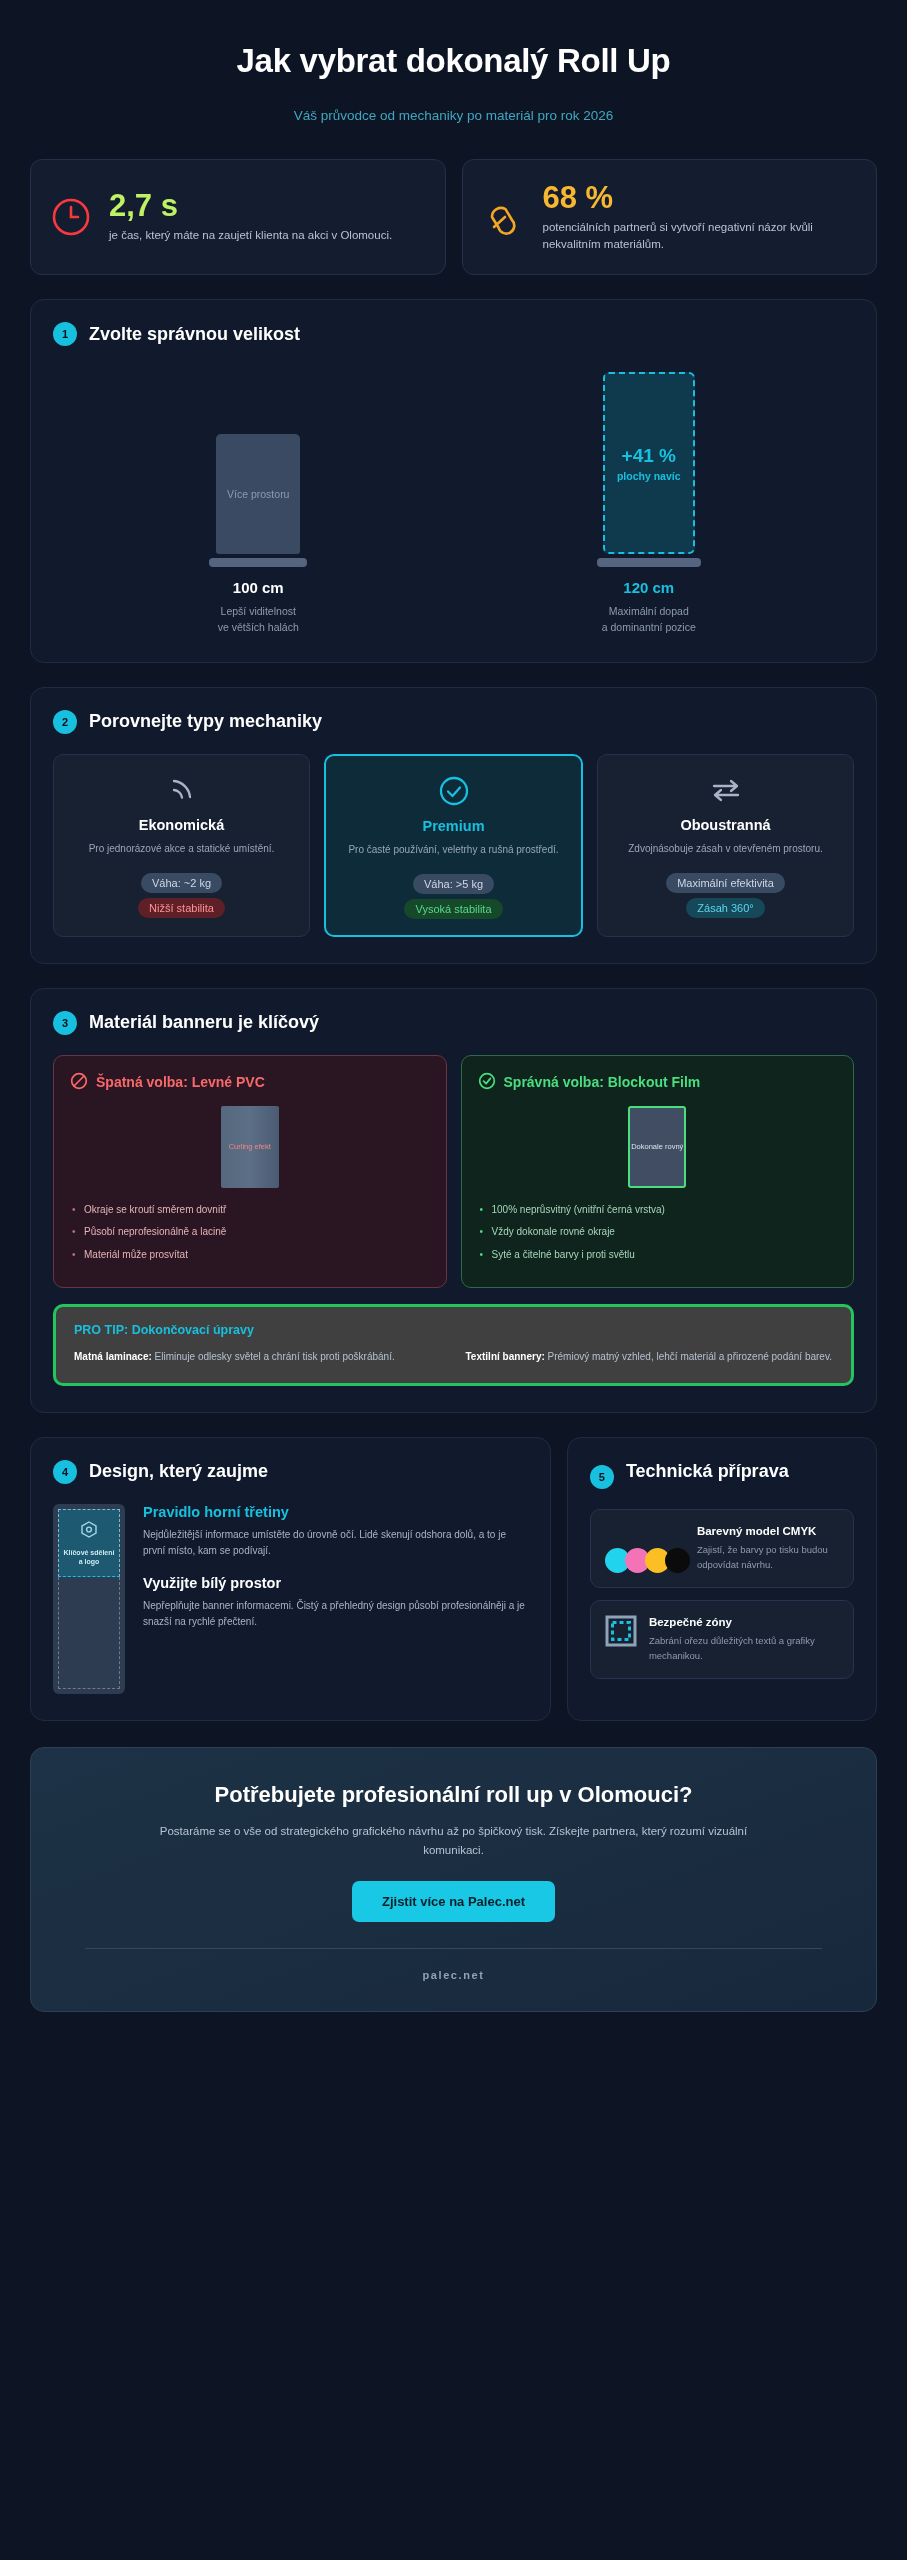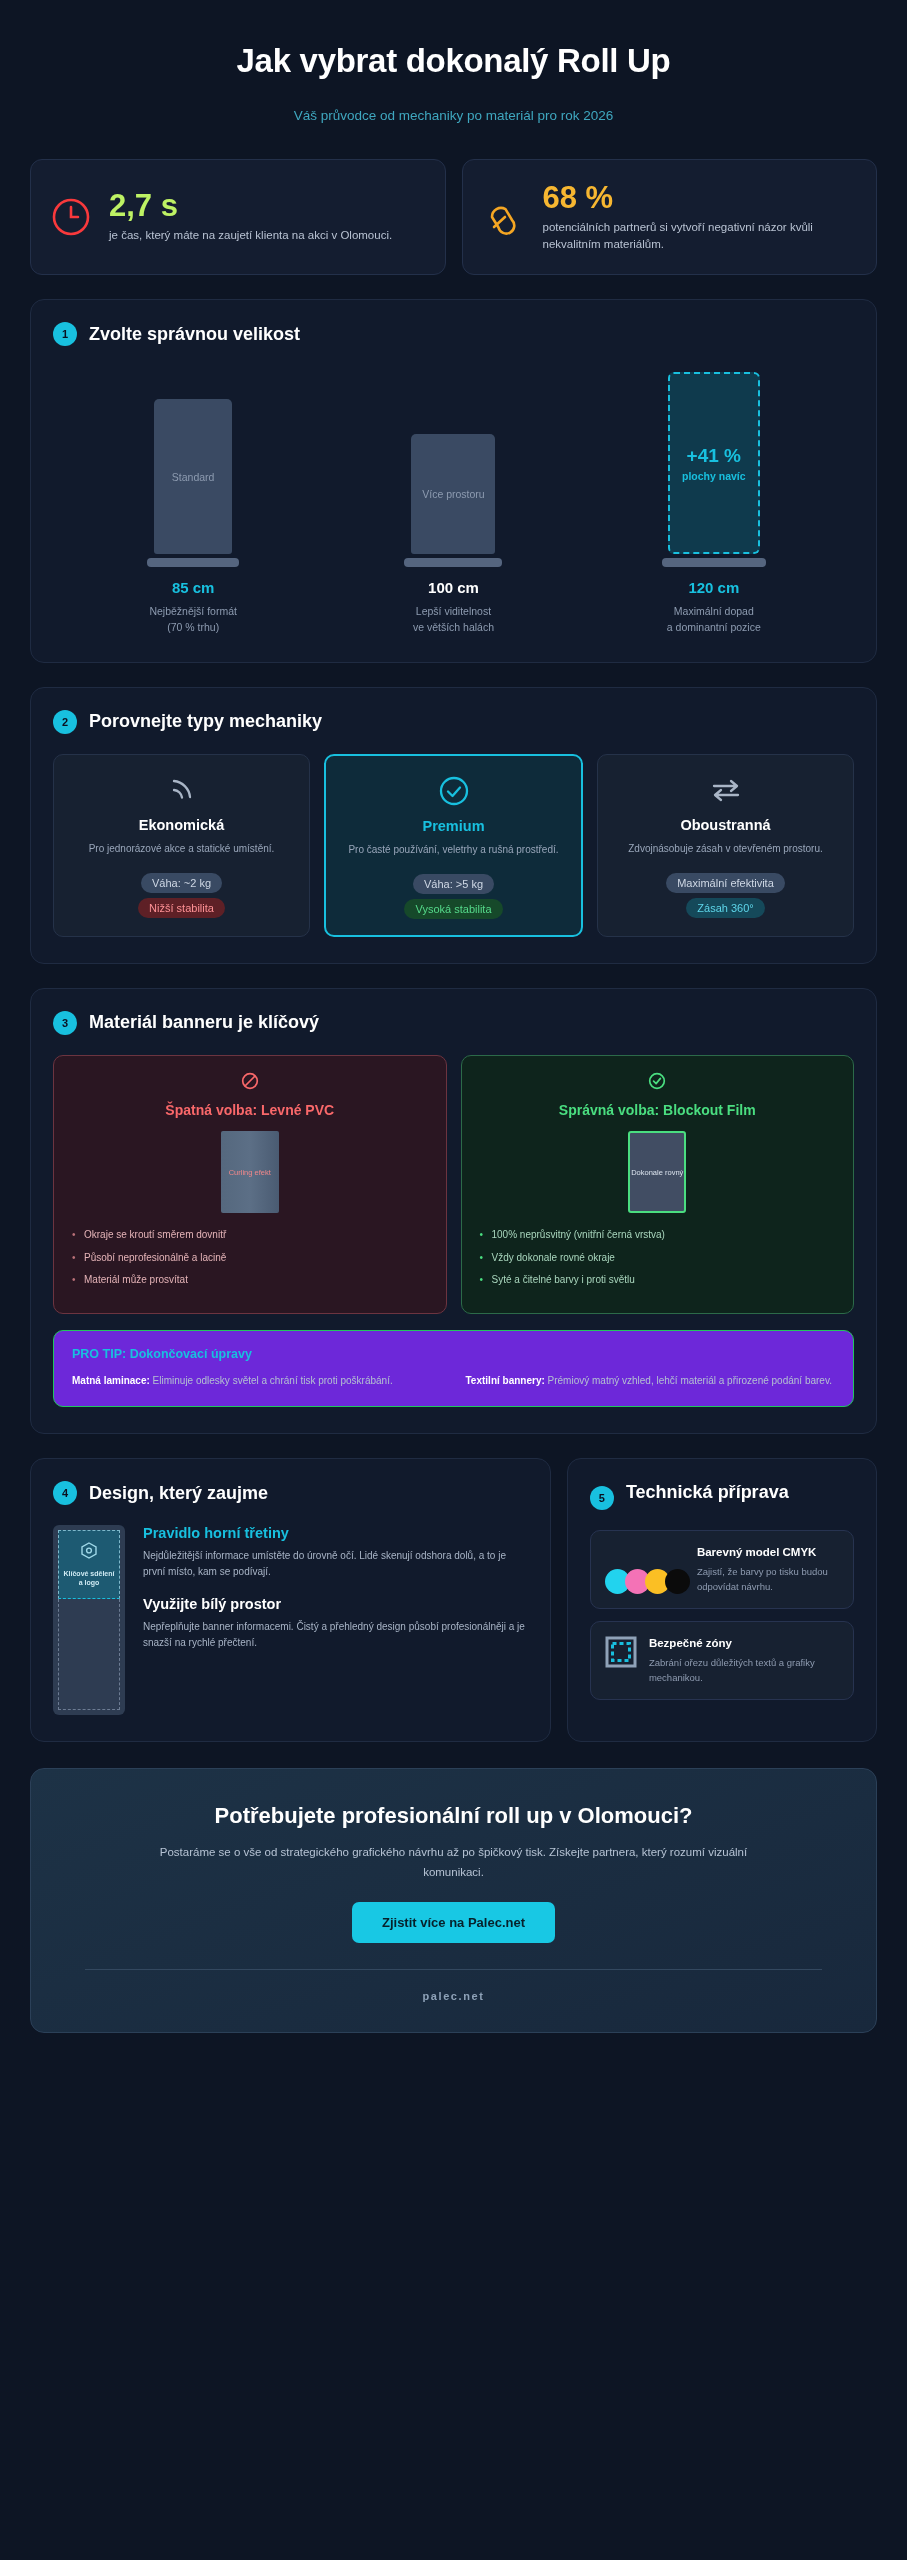--- a/index.html
+++ b/index.html
@@ -180,21 +180,21 @@
 
   
   .mat-row { display: flex; gap: 14px; }
   .mat-card {
     flex: 1;
     border-radius: 10px;
     padding: 16px 16px 18px;
   }
   .mat-card.bad { background: #2a1622; border: 1px solid #6c3440; }
   .mat-card.good { background: #0e241c; border: 1px solid #2c6a49; }
-  .mat-head { display: flex; align-items: center; gap: 8px; margin-bottom: 12px; flex-direction: column; }
+  .mat-head { display: flex; align-items: center; gap: 8px; margin-bottom: 12px; }
   .mat-head .title { font-size: 14px; font-weight: bold; line-height: 1.25; }
   .mat-card.bad .title { color: #f9686a; }
   .mat-card.good .title { color: #4ade80; }
   .mat-visual { display: flex; justify-content: center; margin-bottom: 14px; }
   .swatch {
     width: 58px; height: 82px;
     display: flex; align-items: center; justify-content: center;
     font-size: 7.5px;
     text-align: center;
   }
@@ -222,22 +222,22 @@
     position: absolute;
     left: 2px;
   }
   .mat-card.bad .mat-list li { color: #e4b3b7; }
   .mat-card.bad .mat-list li::before { color: #b97078; }
   .mat-card.good .mat-list li { color: #a9d6bd; }
   .mat-card.good .mat-list li::before { color: #4ade80; }
 
   .protip {
     margin-top: 16px;
-    background: #6d28d9;
-    border: 1px solid #22c55e;
+    background: #404040;
+    border: 3px solid #22c55e;
     border-radius: 10px;
     padding: 16px 18px 18px;
   }
   .protip-title { font-size: 12.5px; font-weight: bold; color: #18c0df; margin-bottom: 12px; }
   .protip-cols { display: flex; gap: 24px; }
   .protip-col { flex: 1; font-size: 10px; color: #b4c0d1; line-height: 1.55; }
   .protip-col b { color: #ffffff; }
 
   
   .two-col { display: flex; gap: 16px; margin-top: 24px; align-items: stretch; }
@@ -373,31 +373,20 @@
   </div>
 
   <div class="section">
     <div class="section-head">
       <div class="step-badge">1</div>
       <div class="section-title">Zvolte správnou velikost</div>
     </div>
 
     <div class="sizes">
 
-      <div class="size-col">
-        <div class="size-bar-wrap">
-          <div class="size-bar" style="width:78px;height:155px;">
-            <span class="size-bar-label">Standard</span>
-          </div>
-          <div class="size-base" style="width:92px;"></div>
-        </div>
-        <div class="size-name accent">85 cm</div>
-        <div class="size-note" style="white-space:pre-line;">Nejběžnější formát
-(70 % trhu)</div>
-      </div>
 
       <div class="size-col">
         <div class="size-bar-wrap">
           <div class="size-bar" style="width:84px;height:120px;">
             <span class="size-bar-label">Více prostoru</span>
           </div>
           <div class="size-base" style="width:98px;"></div>
         </div>
         <div class="size-name plain">100 cm</div>
         <div class="size-note" style="white-space:pre-line;">Lepší viditelnost

